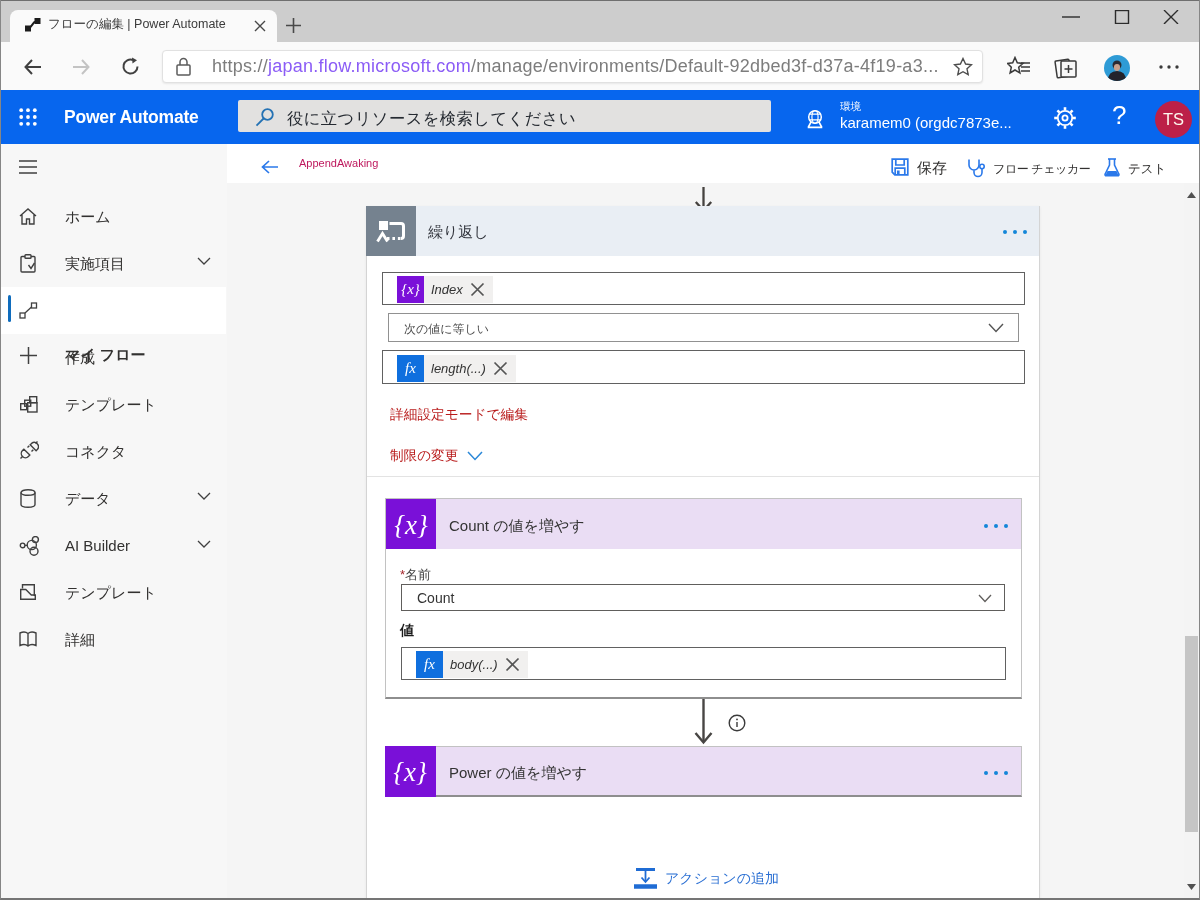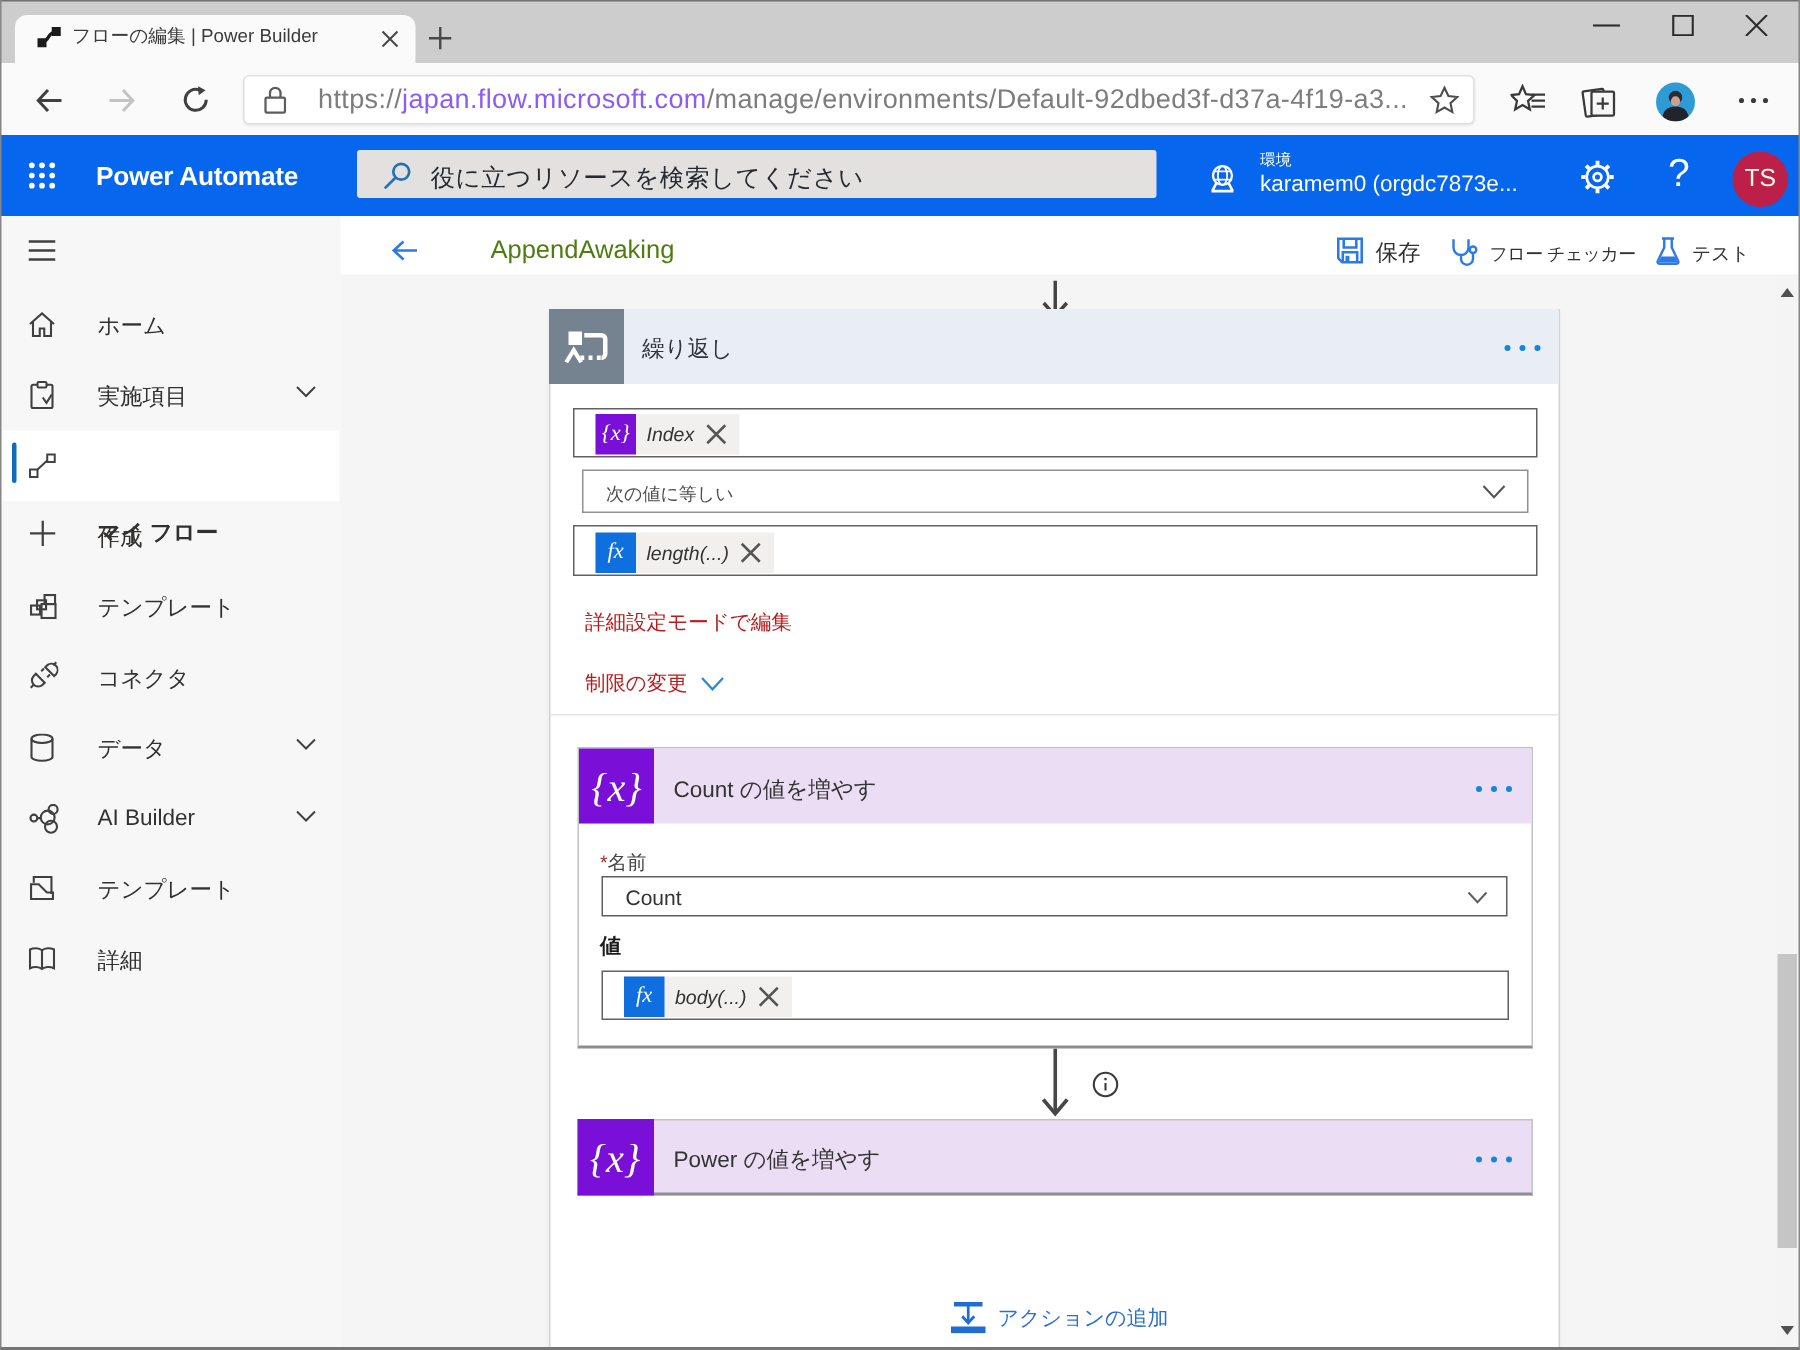--- a/index.html
+++ b/index.html
@@ -18,21 +18,21 @@
 
 #pahead { left:0; top:90px; width:1200px; height:54px; background:#0766ee; }
 #patitle { left:64px; top:107px; font-size:17.5px; font-weight:bold; color:#fff; letter-spacing:-0.2px }
 #pasearch { left:238px; top:100px; width:533px; height:32px; background:#e2e1e0; border-radius:2px; }
 #pasearchtext { left:287px; top:108px; font-size:16.3px; color:#252a31; letter-spacing:0.45px; }
 #envlabel { left:840px; top:100px; font-size:10.5px; color:#fff; }
 #envname { left:840px; top:114px; font-size:15px; color:#fff; }
 #tsav { left:1155px; top:101px; width:37px; height:37px; border-radius:50%; background:#bc2048; color:#fdf9ef; font-size:16.5px; text-align:center; line-height:37px; }
 
 #cmdbar { left:227px; top:144px; width:973px; height:39px; background:#fff; }
-#flowname { left:299px; top:157px; font-size:17px; color:#4d7c0f;margin-left:28px; }
+#flowname { left:299px; top:157px; font-size:11px; color:#be185d; }
 .cmdtext { font-size:14px; color:#323130; }
 
 #sidebar { left:1px; top:144px; width:226px; height:755px; background:#f7f7f7; }
 .navrow { position:absolute; left:0; width:226px; height:47px; }
 .navrow .txt { position:absolute; left:65px; top:15px; font-size:15px; color:#323130; }
 .navrow.sel { background:#fff; }
 .navrow.sel .txt { font-weight:bold;margin-top:44px; }
 #selbar { left:8px; width:3px; border-radius:2px; background:#0f6cbd; }
 .chev { position:absolute; left:197px; top:17px; }
 
@@ -54,21 +54,21 @@
 </head>
 <body>
 
 <div class="abs" id="titlebar"></div>
 <div class="abs" id="tab"></div>
 <svg class="abs" style="left:24px;top:16px" width="17" height="17" viewBox="0 0 17 17">
     <path d="M5 11.5 C8.5 11.5 8 6 12 5.5" stroke="#1b1b1b" stroke-width="2.1" fill="none"></path>
     <rect x="1" y="9.5" width="6" height="6" fill="#1b1b1b"></rect>
     <rect x="10.5" y="2" width="6" height="6" fill="#1b1b1b"></rect>
   </svg>
-<div class="abs" id="tabtitle">フローの編集 | Power Builder</div>
+<div class="abs" id="tabtitle">フローの編集 | Power Automate</div>
 <svg class="abs" style="left:253px;top:19px" width="14" height="14" viewBox="0 0 14 14">
     <path d="M2 2 L12 12 M12 2 L2 12" stroke="#484848" stroke-width="1.4"></path>
   </svg>
 <svg class="abs" style="left:286px;top:18px" width="15" height="15" viewBox="0 0 15 15">
     <path d="M7.5 0 V15 M0 7.5 H15" stroke="#494949" stroke-width="1.6"></path>
   </svg>
 
 <svg class="abs" style="left:1060px;top:10px" width="120" height="14" viewBox="0 0 120 14">
     <path d="M2 7 H20" stroke="#2c2c2c" stroke-width="1.4"></path>
     <rect x="55.5" y="0.5" width="13" height="13" stroke="#2c2c2c" fill="none" stroke-width="1.4"></rect>

